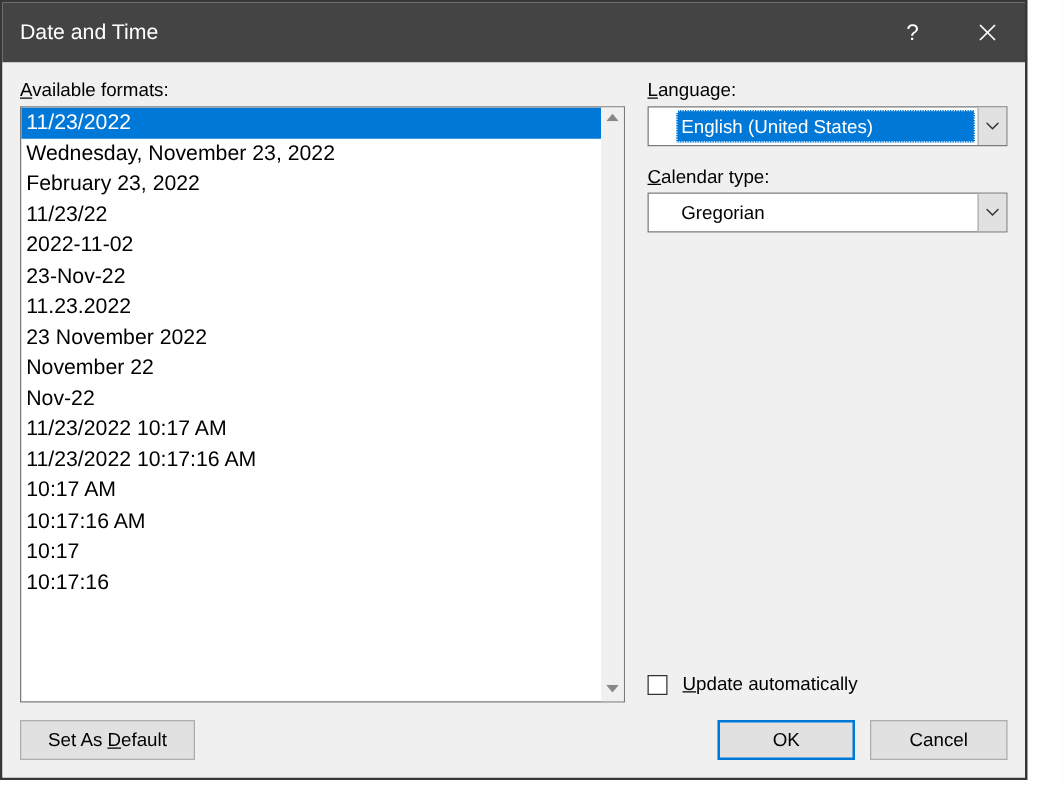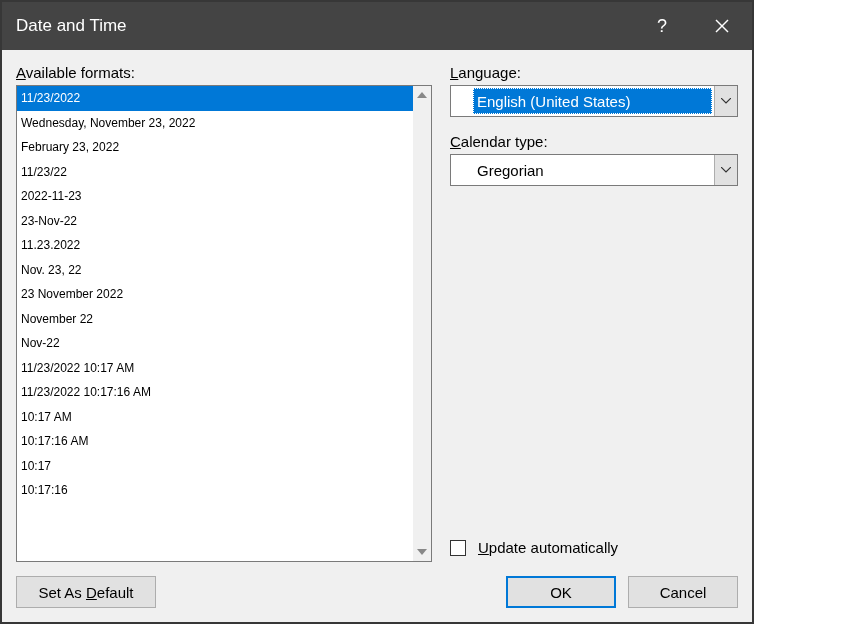--- a/index.html
+++ b/index.html
@@ -4,21 +4,21 @@
 <style>
   html, body {
     margin: 0;
     padding: 0;
     font-family: "Segoe UI", Tahoma, sans-serif;
     font-size: 15px;
     background: #fff;
     color: #000;
   }
   .window {
-    width: 754px;
+    width: 822px;
     height: 624px;
     border: 2px solid #373737;
     box-sizing: border-box;
     display: flex;
     flex-direction: column;
     position: relative;
   }
   .titlebar {
     height: 48px;
     background: #444444;
@@ -82,21 +82,21 @@
     border: 1px solid #7a7a7a;
     display: flex;
     min-height: 0;
   }
   .list-items {
     flex: 1;
     overflow: hidden;
   }
   .list-item {
     padding: 1px 4px 1px 4px;
-    font-size: 12px;
+    font-size: 17px;
     line-height: 22.5px;
     white-space: nowrap;
     cursor: default;
   }
   .list-item.selected {
     background: #0078d7;
     color: #fff;
   }
   .list-scrollbar {
     width: 18px;
@@ -224,24 +224,23 @@
       <div class="left-col">
         <div class="label">
           <span class="accel">A</span><span>vailable formats:</span>
         </div>
         <div class="listbox">
           <div class="list-items" id="format-list">
               <div class="list-item selected">11/23/2022</div>
               <div class="list-item">Wednesday, November 23, 2022</div>
               <div class="list-item">February 23, 2022</div>
               <div class="list-item">11/23/22</div>
-              <div class="list-item">2022-11-23</div>
+              <div class="list-item">2022-11-02</div>
               <div class="list-item">23-Nov-22</div>
               <div class="list-item">11.23.2022</div>
-              <div class="list-item">Nov. 23, 22</div>
               <div class="list-item">23 November 2022</div>
               <div class="list-item">November 22</div>
               <div class="list-item">Nov-22</div>
               <div class="list-item">11/23/2022 10:17 AM</div>
               <div class="list-item">11/23/2022 10:17:16 AM</div>
               <div class="list-item">10:17 AM</div>
               <div class="list-item">10:17:16 AM</div>
               <div class="list-item">10:17</div>
               <div class="list-item">10:17:16</div>
             </div>

